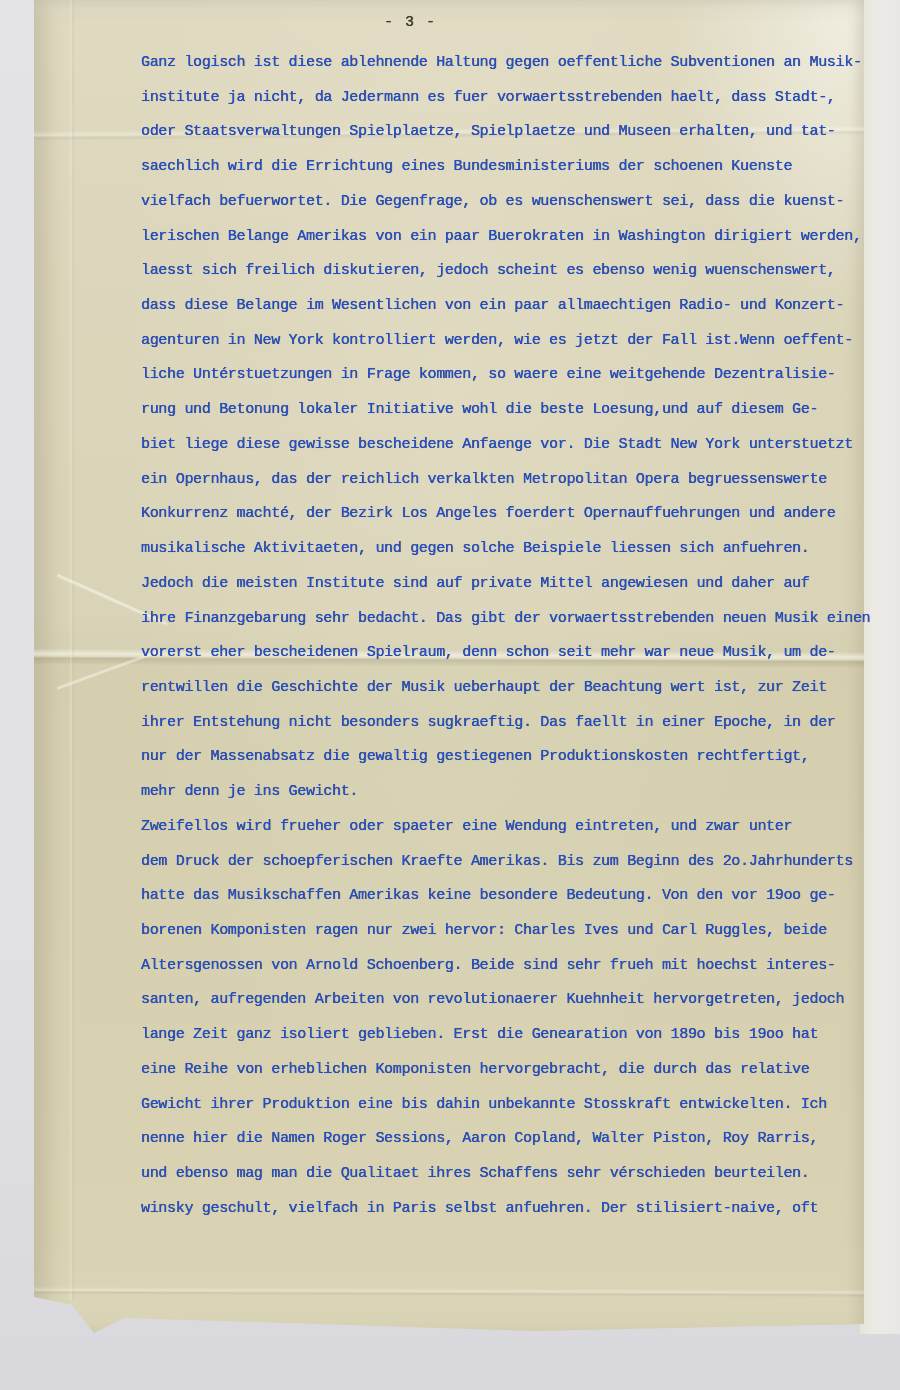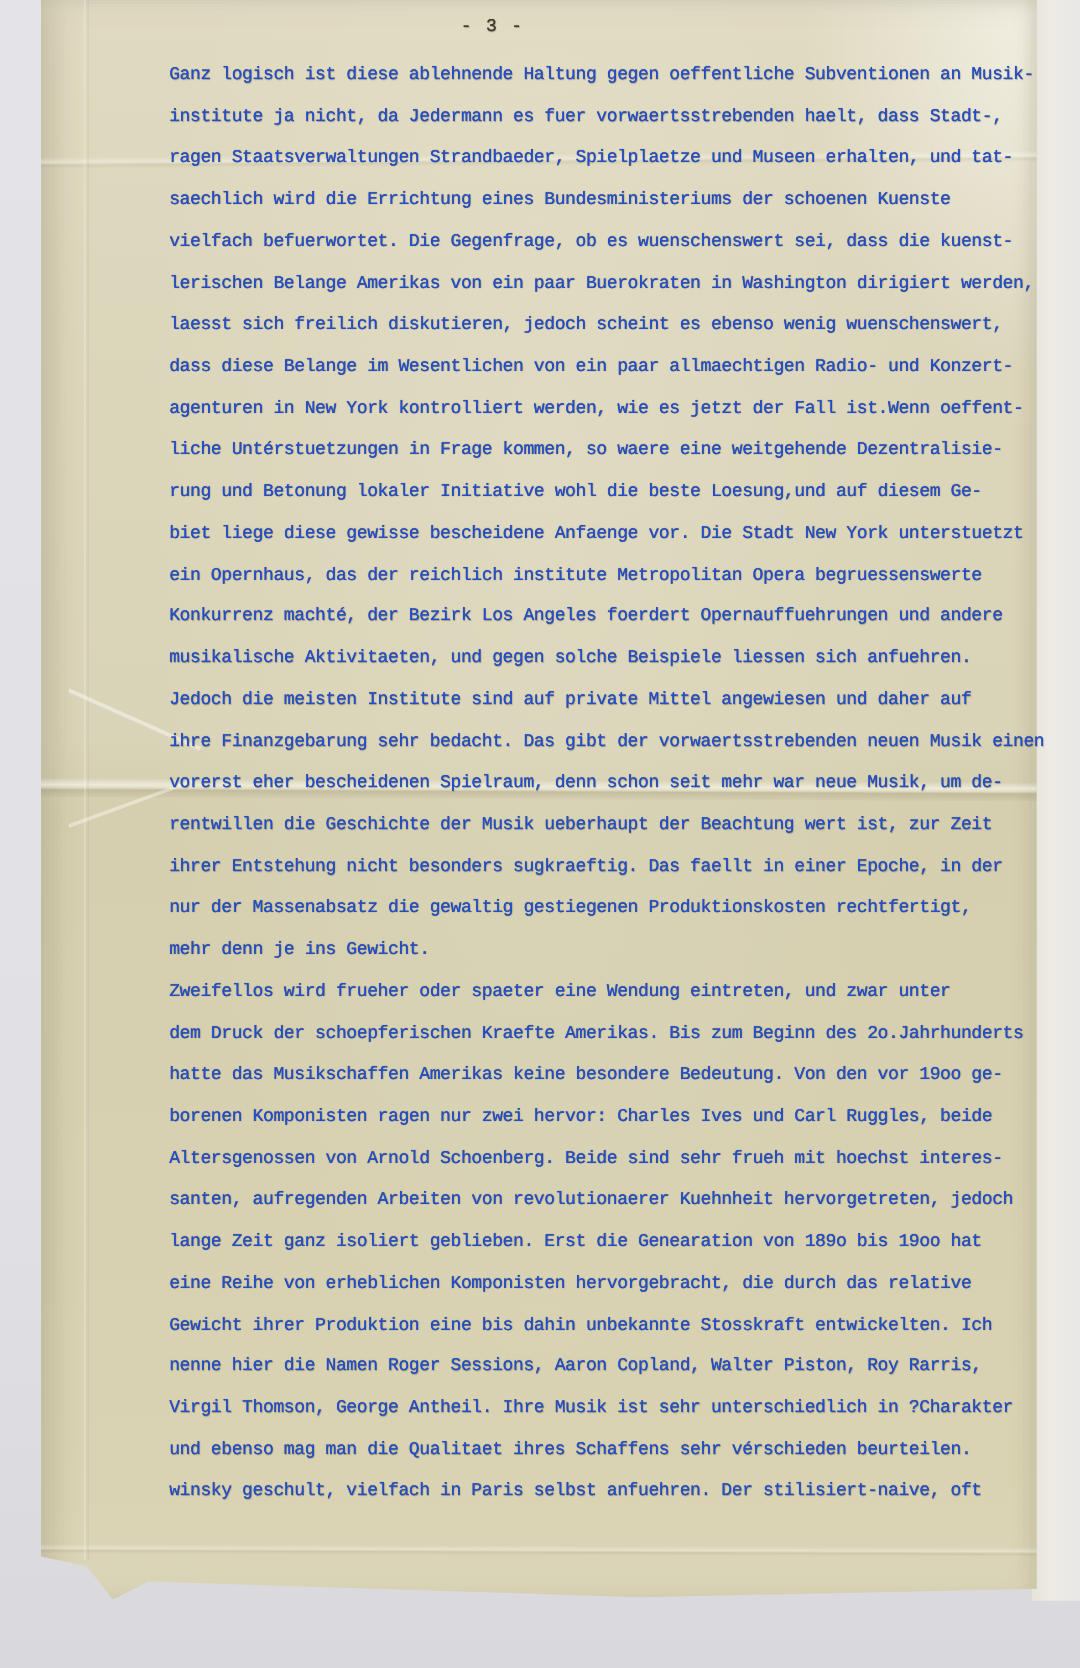--- a/index.html
+++ b/index.html
@@ -55,47 +55,46 @@
     <div class="crease crease-main"></div>
     <div class="crease crease-bottom"></div>
     <div class="crease crease-vert"></div>
     <div class="crease crease-diag1"></div>
     <div class="crease crease-diag2"></div>
   </div>
   <div class="pagenum">- 3 -</div>
   <div class="bodytext">
       <div class="tline">Ganz logisch ist diese ablehnende Haltung gegen oeffentliche Subventionen an Musik-</div>
       <div class="tline">institute ja nicht, da Jedermann es fuer vorwaertsstrebenden haelt, dass Stadt-,</div>
-      <div class="tline">ragen Staatsverwaltungen Strandbaeder, Spielplaetze und Museen erhalten, und tat-</div>
+      <div class="tline">oder Staatsverwaltungen Spielplaetze, Spielplaetze und Museen erhalten, und tat-</div>
       <div class="tline">saechlich wird die Errichtung eines Bundesministeriums der schoenen Kuenste</div>
       <div class="tline">vielfach befuerwortet. Die Gegenfrage, ob es wuenschenswert sei, dass die kuenst-</div>
       <div class="tline">lerischen Belange Amerikas von ein paar Buerokraten in Washington dirigiert werden,</div>
       <div class="tline">laesst sich freilich diskutieren, jedoch scheint es ebenso wenig wuenschenswert,</div>
       <div class="tline">dass diese Belange im Wesentlichen von ein paar allmaechtigen Radio- und Konzert-</div>
       <div class="tline">agenturen in New York kontrolliert werden, wie es jetzt der Fall ist.Wenn oeffent-</div>
       <div class="tline">liche Untérstuetzungen in Frage kommen, so waere eine weitgehende Dezentralisie-</div>
       <div class="tline">rung und Betonung lokaler Initiative wohl die beste Loesung,und auf diesem Ge-</div>
       <div class="tline">biet liege diese gewisse bescheidene Anfaenge vor. Die Stadt New York unterstuetzt</div>
-      <div class="tline">ein Opernhaus, das der reichlich institute Metropolitan Opera begruessenswerte</div>
+      <div class="tline">ein Opernhaus, das der reichlich verkalkten Metropolitan Opera begruessenswerte</div>
       <div class="tline">Konkurrenz machté, der Bezirk Los Angeles foerdert Opernauffuehrungen und andere</div>
       <div class="tline">musikalische Aktivitaeten, und gegen solche Beispiele liessen sich anfuehren.</div>
       <div class="tline">Jedoch die meisten Institute sind auf private Mittel angewiesen und daher auf</div>
       <div class="tline">ihre Finanzgebarung sehr bedacht. Das gibt der vorwaertsstrebenden neuen Musik einen</div>
       <div class="tline">vorerst eher bescheidenen Spielraum, denn schon seit mehr war neue Musik, um de-</div>
       <div class="tline">rentwillen die Geschichte der Musik ueberhaupt der Beachtung wert ist, zur Zeit</div>
       <div class="tline">ihrer Entstehung nicht besonders sugkraeftig. Das faellt in einer Epoche, in der</div>
       <div class="tline">nur der Massenabsatz die gewaltig gestiegenen Produktionskosten rechtfertigt,</div>
       <div class="tline">mehr denn je ins Gewicht.</div>
       <div class="tline">Zweifellos wird frueher oder spaeter eine Wendung eintreten, und zwar unter</div>
       <div class="tline">dem Druck der schoepferischen Kraefte Amerikas. Bis zum Beginn des 2o.Jahrhunderts</div>
       <div class="tline">hatte das Musikschaffen Amerikas keine besondere Bedeutung. Von den vor 19oo ge-</div>
       <div class="tline">borenen Komponisten ragen nur zwei hervor: Charles Ives und Carl Ruggles, beide</div>
       <div class="tline">Altersgenossen von Arnold Schoenberg. Beide sind sehr frueh mit hoechst interes-</div>
       <div class="tline">santen, aufregenden Arbeiten von revolutionaerer Kuehnheit hervorgetreten, jedoch</div>
       <div class="tline">lange Zeit ganz isoliert geblieben. Erst die Genearation von 189o bis 19oo hat</div>
       <div class="tline">eine Reihe von erheblichen Komponisten hervorgebracht, die durch das relative</div>
       <div class="tline">Gewicht ihrer Produktion eine bis dahin unbekannte Stosskraft entwickelten. Ich</div>
       <div class="tline">nenne hier die Namen Roger Sessions, Aaron Copland, Walter Piston, Roy Rarris,</div>
-      <div class="tline">Virgil Thomson, George Antheil. Ihre Musik ist sehr unterschiedlich in ?Charakter</div>
       <div class="tline">und ebenso mag man die Qualitaet ihres Schaffens sehr vérschieden beurteilen.</div>
       <div class="tline">winsky geschult, vielfach in Paris selbst anfuehren. Der stilisiert-naive, oft</div>
     </div>
 </div>
 
 </body></html>

